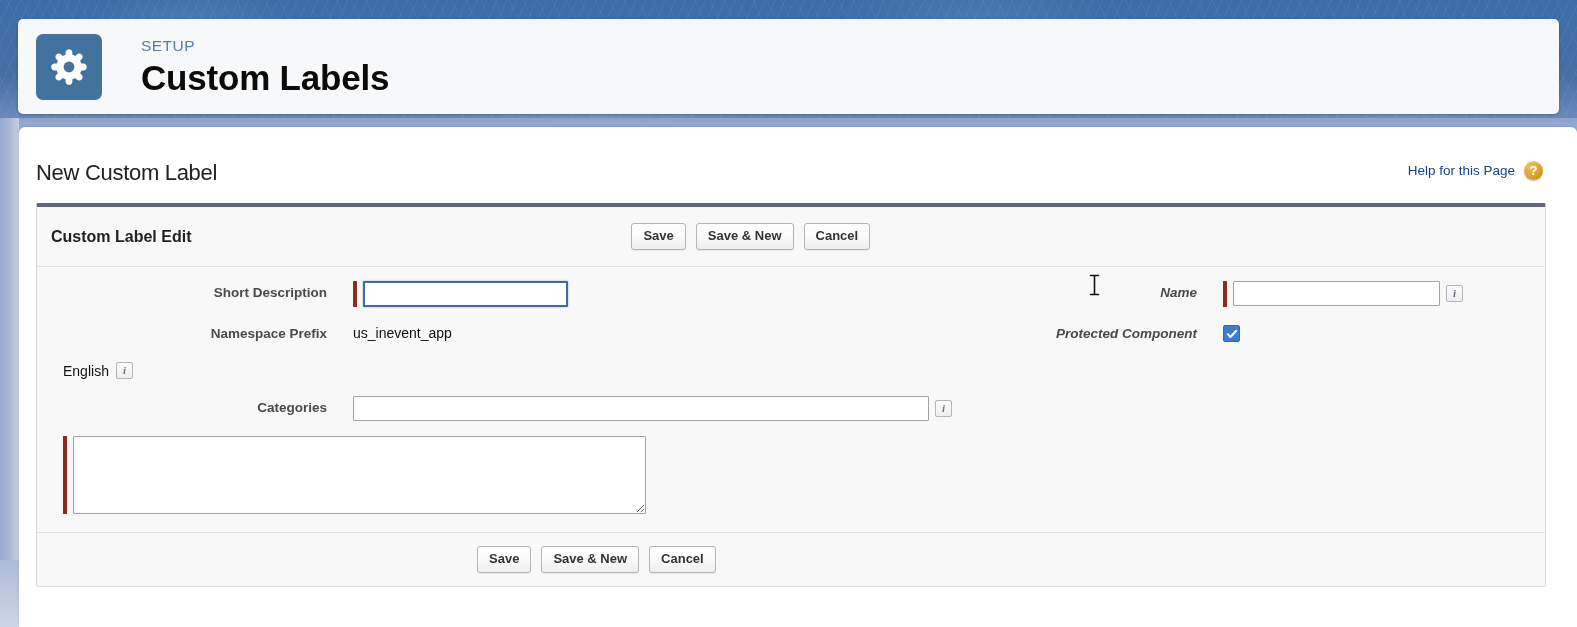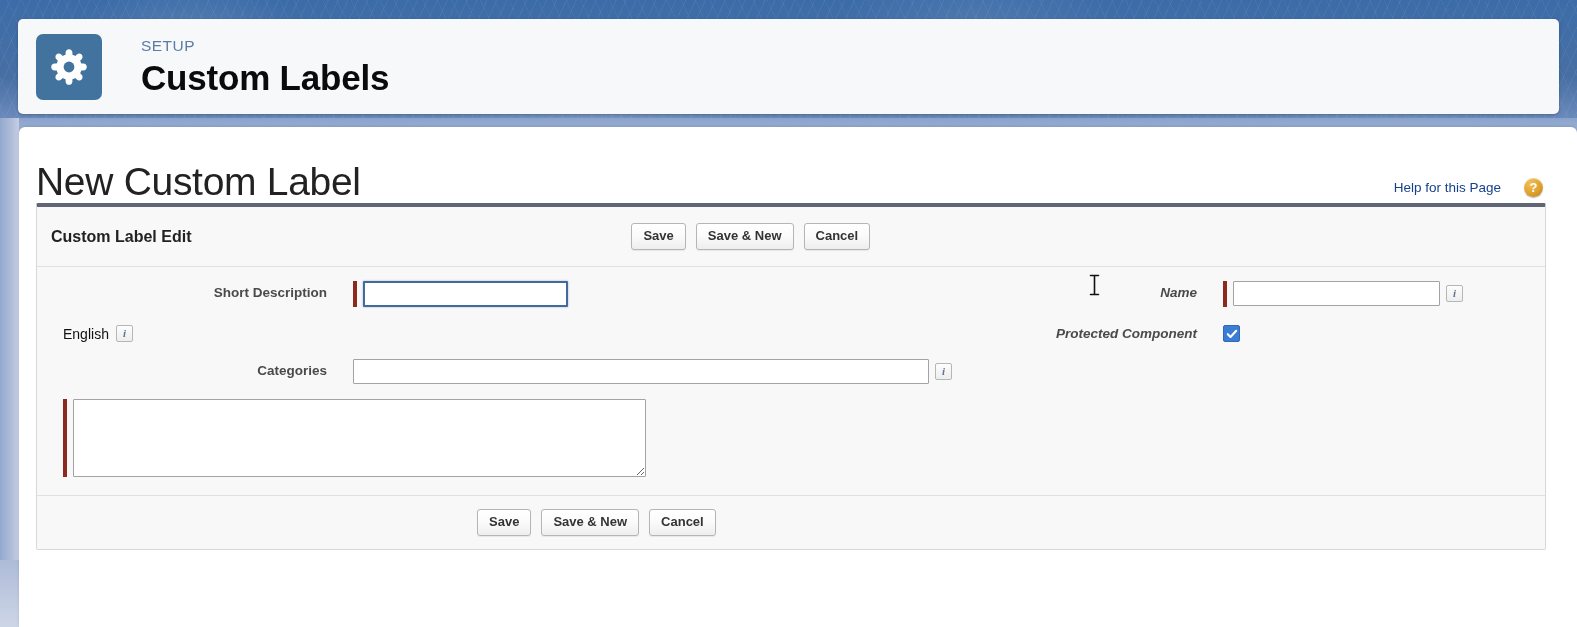--- a/index.html
+++ b/index.html
@@ -102,31 +102,31 @@
   
   #page-title-row {
     position: absolute;
     left: 17px; top: 26px;
     width: 1507px;
     display: flex;
     align-items: flex-end;
     justify-content: space-between;
   }
   #page-title {
-    font-size: 39px;
+    font-size: 22px;
     color: #222222;
     font-weight: 400;
     line-height: 1;
     letter-spacing: -.3px;
     margin-top: 9px;
   }
   #help-block {
     display: flex;
     align-items: center;
-    gap: 23px;
+    gap: 9px;
     padding-bottom: 4px;
   }
   #help-link {
     font-size: 13.5px;
     color: #15428b;
     text-decoration: none;
     cursor: pointer;
   }
   #help-icon {
     width: 19px; height: 19px;
@@ -364,20 +364,26 @@
       <div class="col col-left">
 
         <div class="row">
           <div class="lbl">Short Description</div>
           <div class="fld">
             <div class="req tall"></div>
             <input class="txt-in w-short focused" type="text" value="" style="">
           </div>
         </div>
 
+        <div class="row">
+          <div class="lbl">Namespace Prefix</div>
+          <div class="fld">
+            <div class="static-val">us_inevent_app</div>
+          </div>
+        </div>
 
         <div class="row">
           <div class="fld">
             <div class="static-val">
               <span>English</span>
               <span class="info-btn inline">i</span>
             </div>
           </div>
         </div>
 

